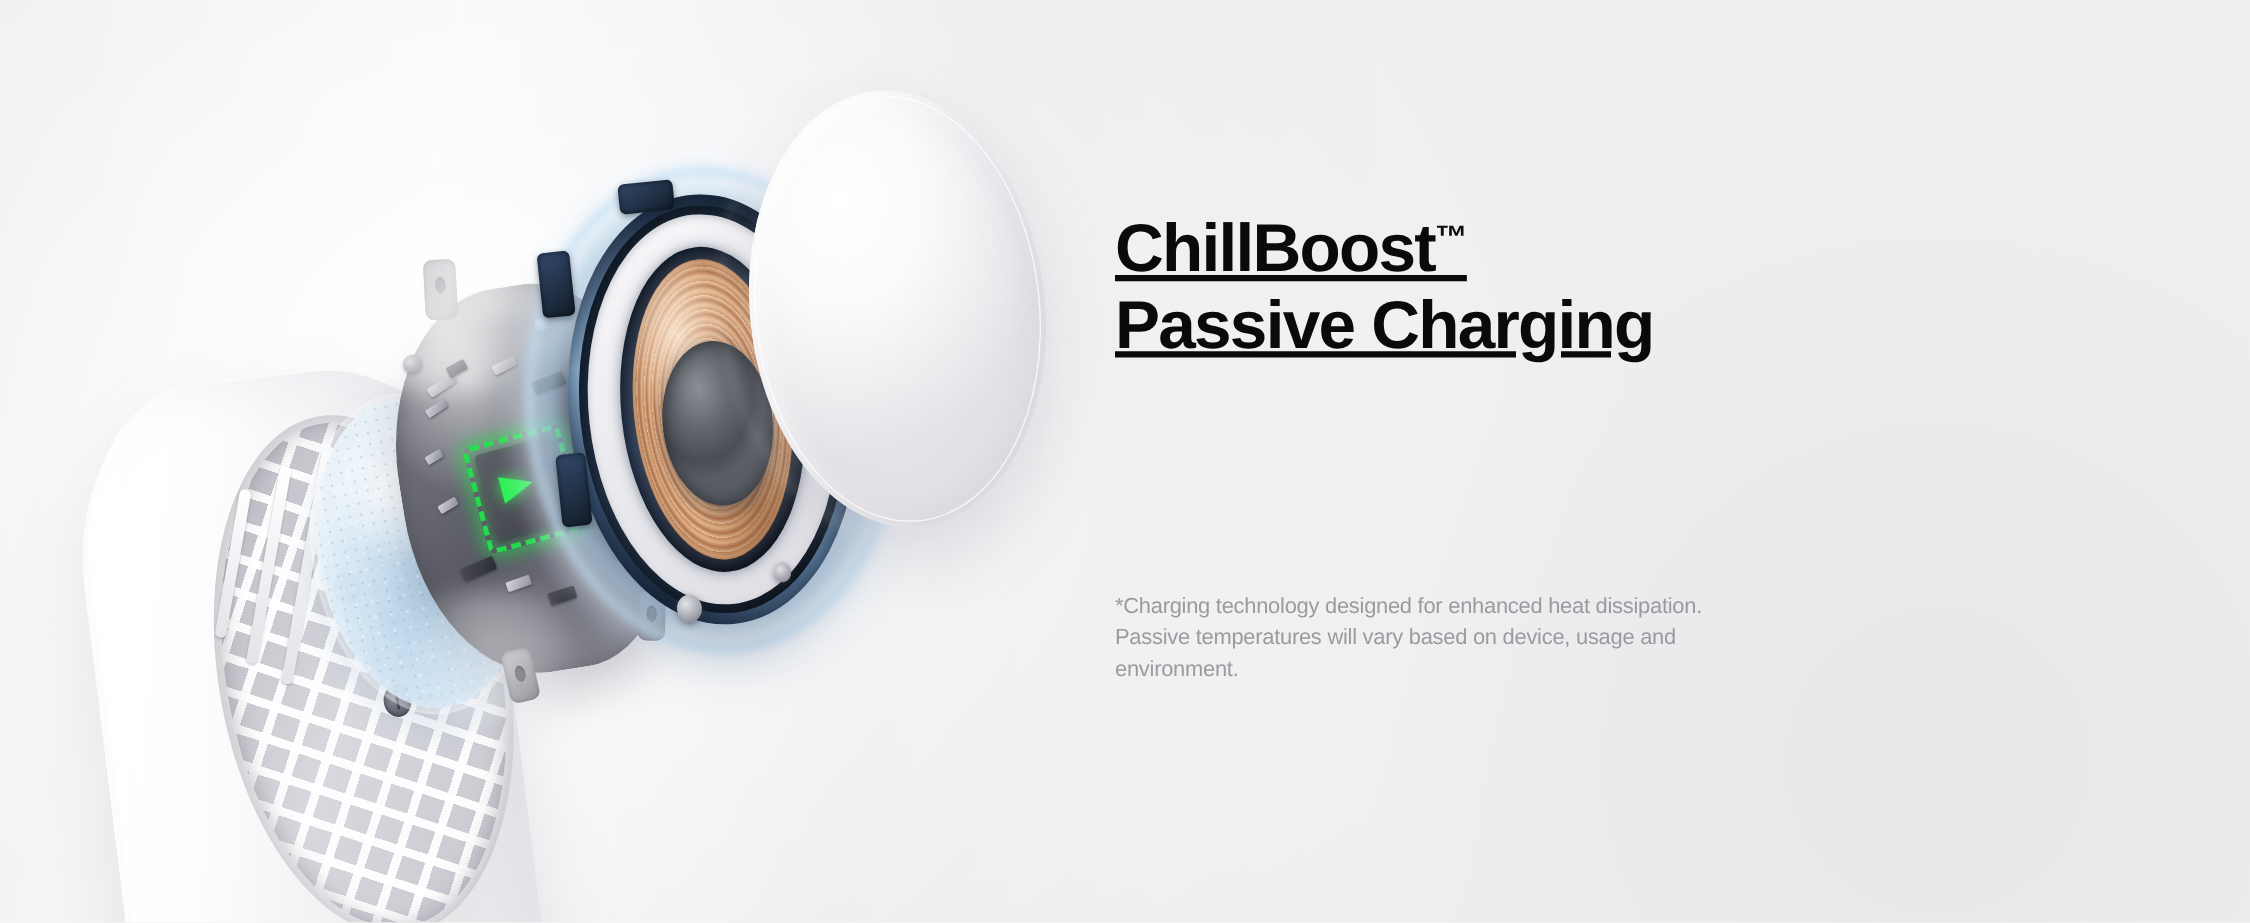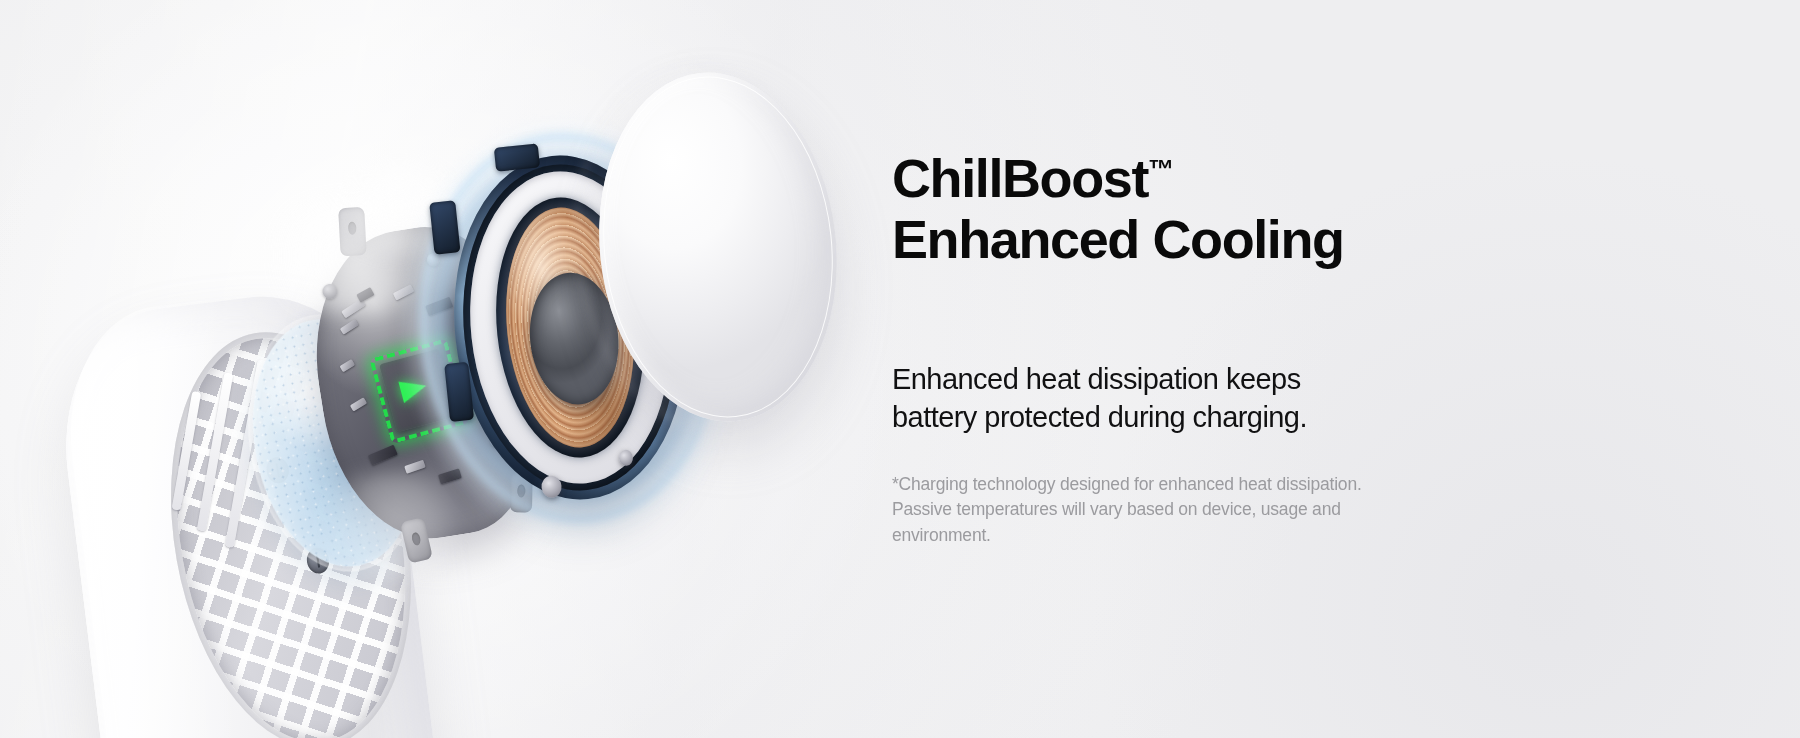--- a/index.html
+++ b/index.html
@@ -320,27 +320,28 @@
     pointer-events:none;
   }
 
   
   #copy {
     position:absolute;
     left:892px; top:0;
     width:560px; height:738px;
   }
   .headline {
-    position:absolute; left:0; top:148px;
+    position:absolute; left:0; top:169px;
     width:560px;
     font-size:54px;
     font-weight:bold;
     line-height:1.135;
     letter-spacing:-1.4px;
     color:#0a0a0a;
+    text-decoration:underline;
   }
   .headline .tm {
     font-size:26px;
     vertical-align:super;
     letter-spacing:-.5px;
     font-weight:bold;
   }
   .subhead {
     position:absolute; left:0; top:360px;
     width:520px;
@@ -437,20 +438,19 @@
       <div class="pin" style="left:150px; top:300px; width:14px; height:16px;"></div>
     </div>
 
     <div class="disc-ghost"></div>
     <div class="top-disc"></div>
     <div class="top-disc-rim"></div>
   </div>
 
   <div id="copy">
 
-    <h1 class="headline"><span>ChillBoost</span><span class="tm">™</span><br><span>Enhanced Cooling</span><br></h1>
-
-    <p class="subhead"><span>Enhanced heat dissipation keeps</span><br><span>battery protected during charging.</span></p>
+    <h1 class="headline"><span>ChillBoost</span><span class="tm">™</span><br><span>Passive Charging</span><br></h1>
+
 
     <p class="footnote"> *Charging technology designed for enhanced heat dissipation. Passive temperatures will vary based on device, usage and environment.</p>
   </div>
 
 </div>
 
 </body></html>

